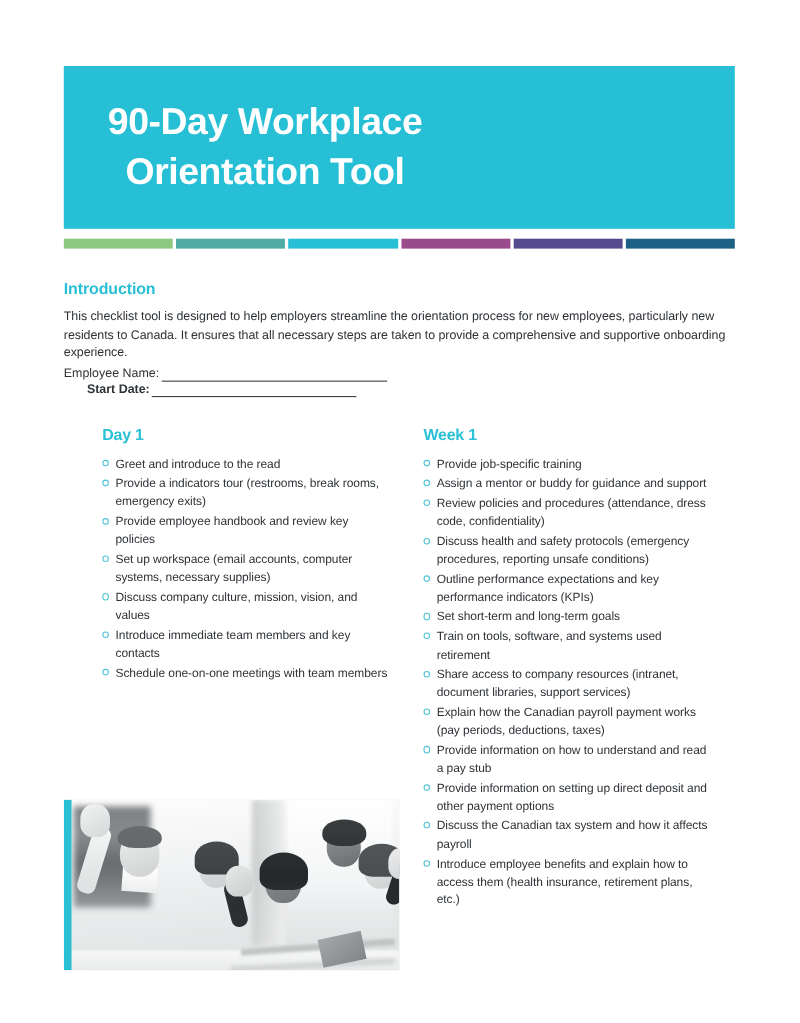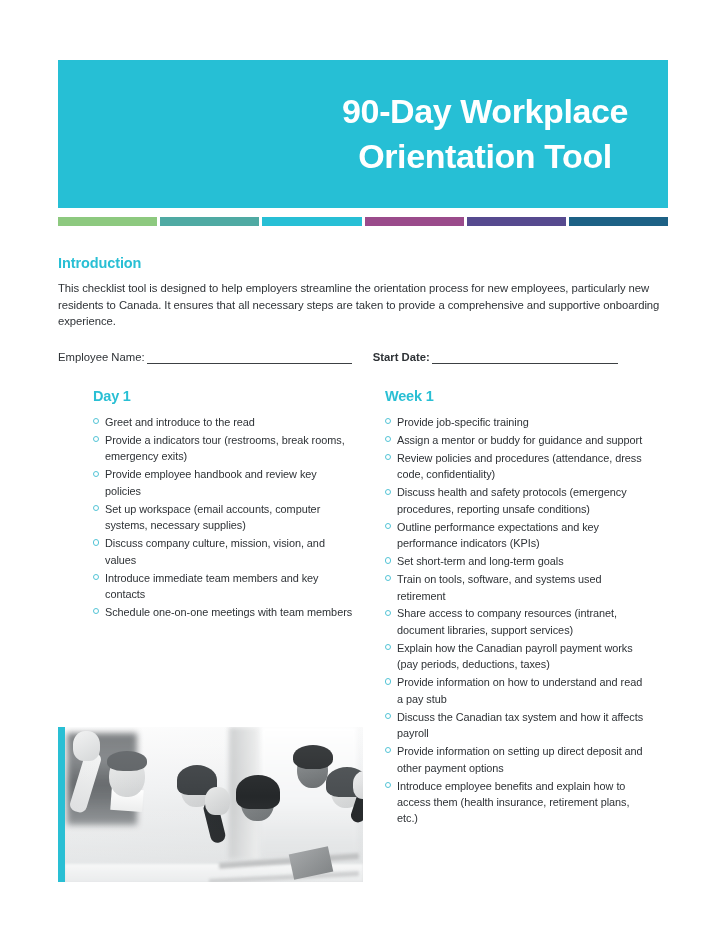--- a/index.html
+++ b/index.html
@@ -25,21 +25,21 @@
   
   .header-banner {
     position: absolute;
     left: 58px;
     top: 60px;
     width: 610px;
     height: 148px;
     background: #26bfd5;
     display: flex;
     align-items: center;
-    justify-content: flex-end;
+    justify-content: flex-start;
   }
   .header-title {
     font-size: 34px;
     line-height: 1.33;
     font-weight: bold;
     color: #ffffff;
     text-align: center;
     letter-spacing: -0.4px;
     padding: 0 40px;
   }
@@ -75,23 +75,24 @@
     font-size: 11.3px;
     line-height: 1.47;
     color: #2e3236;
     margin: 0;
     letter-spacing: -0.05px;
   }
 
   .field-row {
     display: flex;
     align-items: flex-start;
-    margin-top: 20px;
+    margin-top: 3px;
     font-size: 11.3px;
     color: #2e3236;
+    flex-direction: column;
   }
   .field {
     display: flex;
     align-items: flex-end;
     white-space: nowrap;
   }
   .field-label { padding-bottom: 1px; }
   .field-line {
     border-bottom: 1.1px solid #3c4043;
     height: 13px;
@@ -373,22 +374,22 @@
         <li class="check-item"><span class="ring"></span><span>Provide job-specific training</span></li>
         <li class="check-item"><span class="ring"></span><span>Assign a mentor or buddy for guidance and support</span></li>
         <li class="check-item"><span class="ring"></span><span>Review policies and procedures (attendance, dress code, confidentiality)</span></li>
         <li class="check-item"><span class="ring"></span><span>Discuss health and safety protocols (emergency procedures, reporting unsafe conditions)</span></li>
         <li class="check-item"><span class="ring"></span><span>Outline performance expectations and key performance indicators (KPIs)</span></li>
         <li class="check-item"><span class="ring"></span><span>Set short-term and long-term goals</span></li>
         <li class="check-item"><span class="ring"></span><span>Train on tools, software, and systems used retirement</span></li>
         <li class="check-item"><span class="ring"></span><span>Share access to company resources (intranet, document libraries, support services)</span></li>
         <li class="check-item"><span class="ring"></span><span>Explain how the Canadian payroll payment works (pay periods, deductions, taxes)</span></li>
         <li class="check-item"><span class="ring"></span><span>Provide information on how to understand and read a pay stub</span></li>
+        <li class="check-item"><span class="ring"></span><span>Provide information on setting up direct deposit and other payment options</span></li>
         <li class="check-item"><span class="ring"></span><span>Discuss the Canadian tax system and how it affects payroll</span></li>
-        <li class="check-item"><span class="ring"></span><span>Provide information on setting up direct deposit and other payment options</span></li>
         <li class="check-item"><span class="ring"></span><span>Introduce employee benefits and explain how to access them (health insurance, retirement plans, etc.)</span></li>
       </ul>
     </div>
 
   </div>
 
   <div class="photo-wrap">
     <div class="photo-accent"></div>
     <div class="photo-scene">
       <div class="bg-shelf"></div>

